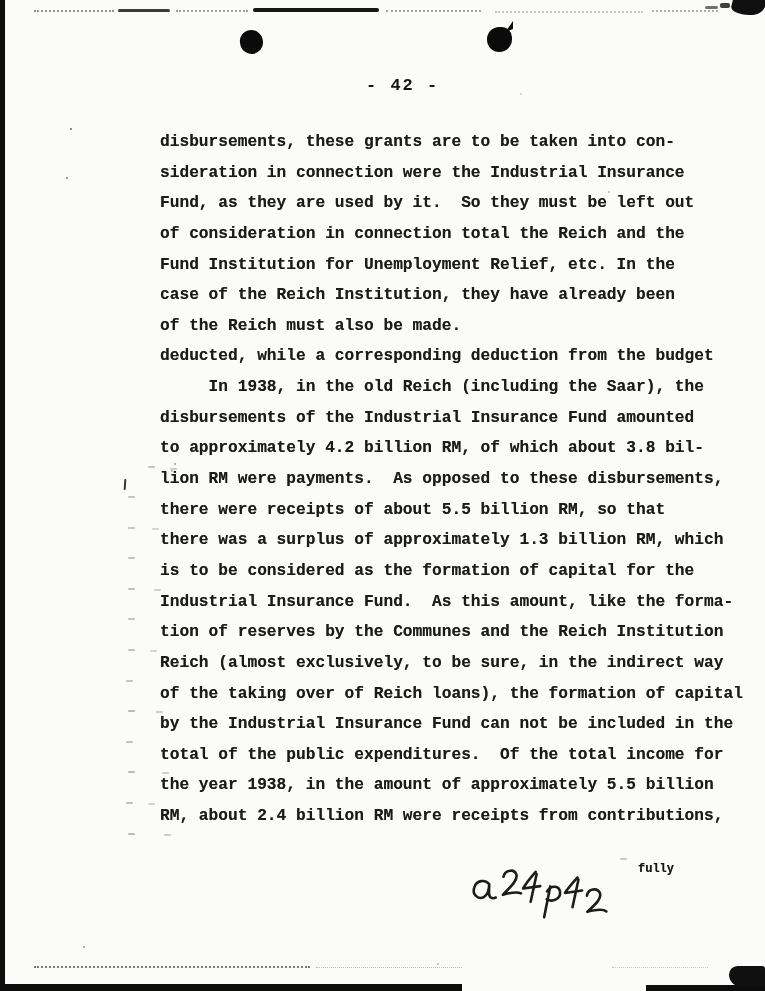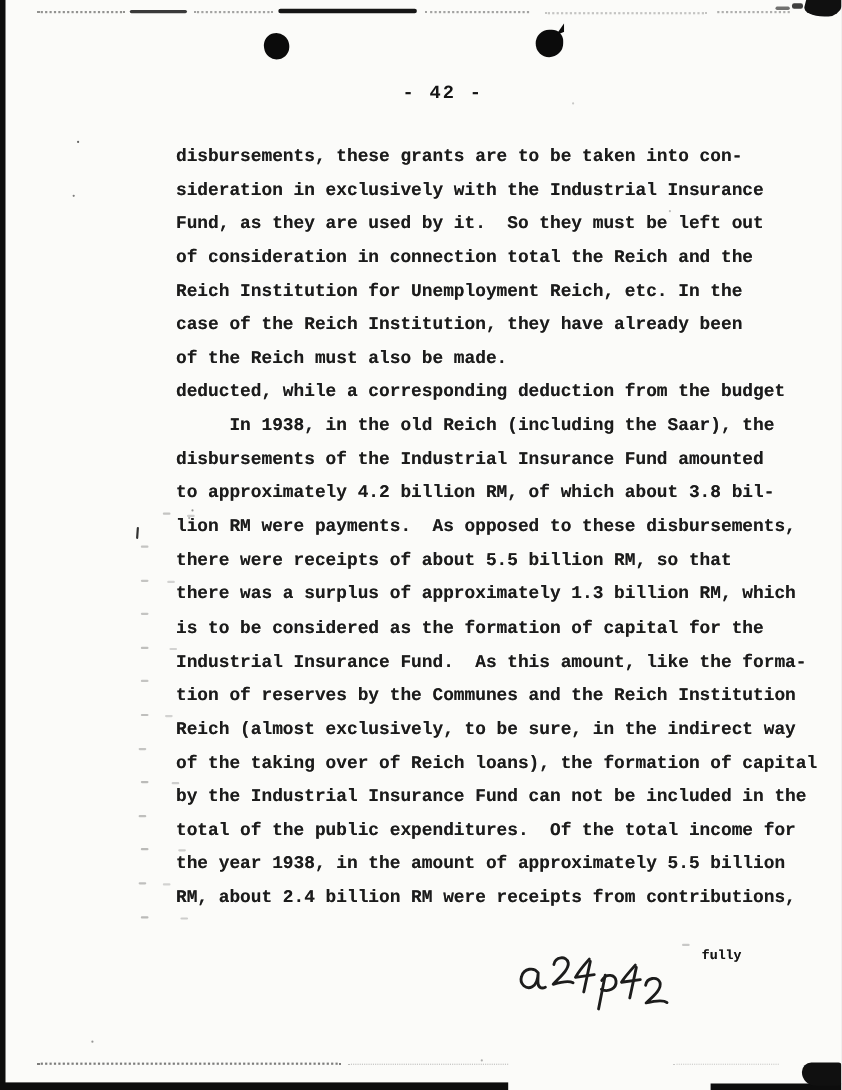--- a/index.html
+++ b/index.html
@@ -99,24 +99,24 @@
   <div class="bb2"></div>
   <div class="bb-blob"></div>
   <div class="tick"></div>
   <div class="specks"></div>
   <div class="smudges"></div>
 
   <div class="page-num">- 42 -</div>
 
   <div class="body-text">
     <div class="line">disbursements, these grants are to be taken into con-</div>
-    <div class="line">sideration in exclusively with the Industrial Insurance</div>
+    <div class="line">sideration in connection were the Industrial Insurance</div>
     <div class="line">Fund, as they are used by it.  So they must be left out</div>
     <div class="line">of consideration in connection total the Reich and the</div>
-    <div class="line">Reich Institution for Unemployment Reich, etc. In the</div>
+    <div class="line">Fund Institution for Unemployment Relief, etc. In the</div>
     <div class="line">case of the Reich Institution, they have already been</div>
     <div class="line">of the Reich must also be made.</div>
     <div class="line">deducted, while a corresponding deduction from the budget</div>
     <div class="line">     In 1938, in the old Reich (including the Saar), the</div>
     <div class="line">disbursements of the Industrial Insurance Fund amounted</div>
     <div class="line">to approximately 4.2 billion RM, of which about 3.8 bil-</div>
     <div class="line">lion RM were payments.  As opposed to these disbursements,</div>
     <div class="line">there were receipts of about 5.5 billion RM, so that</div>
     <div class="line">there was a surplus of approximately 1.3 billion RM, which</div>
     <div class="line">is to be considered as the formation of capital for the</div>

